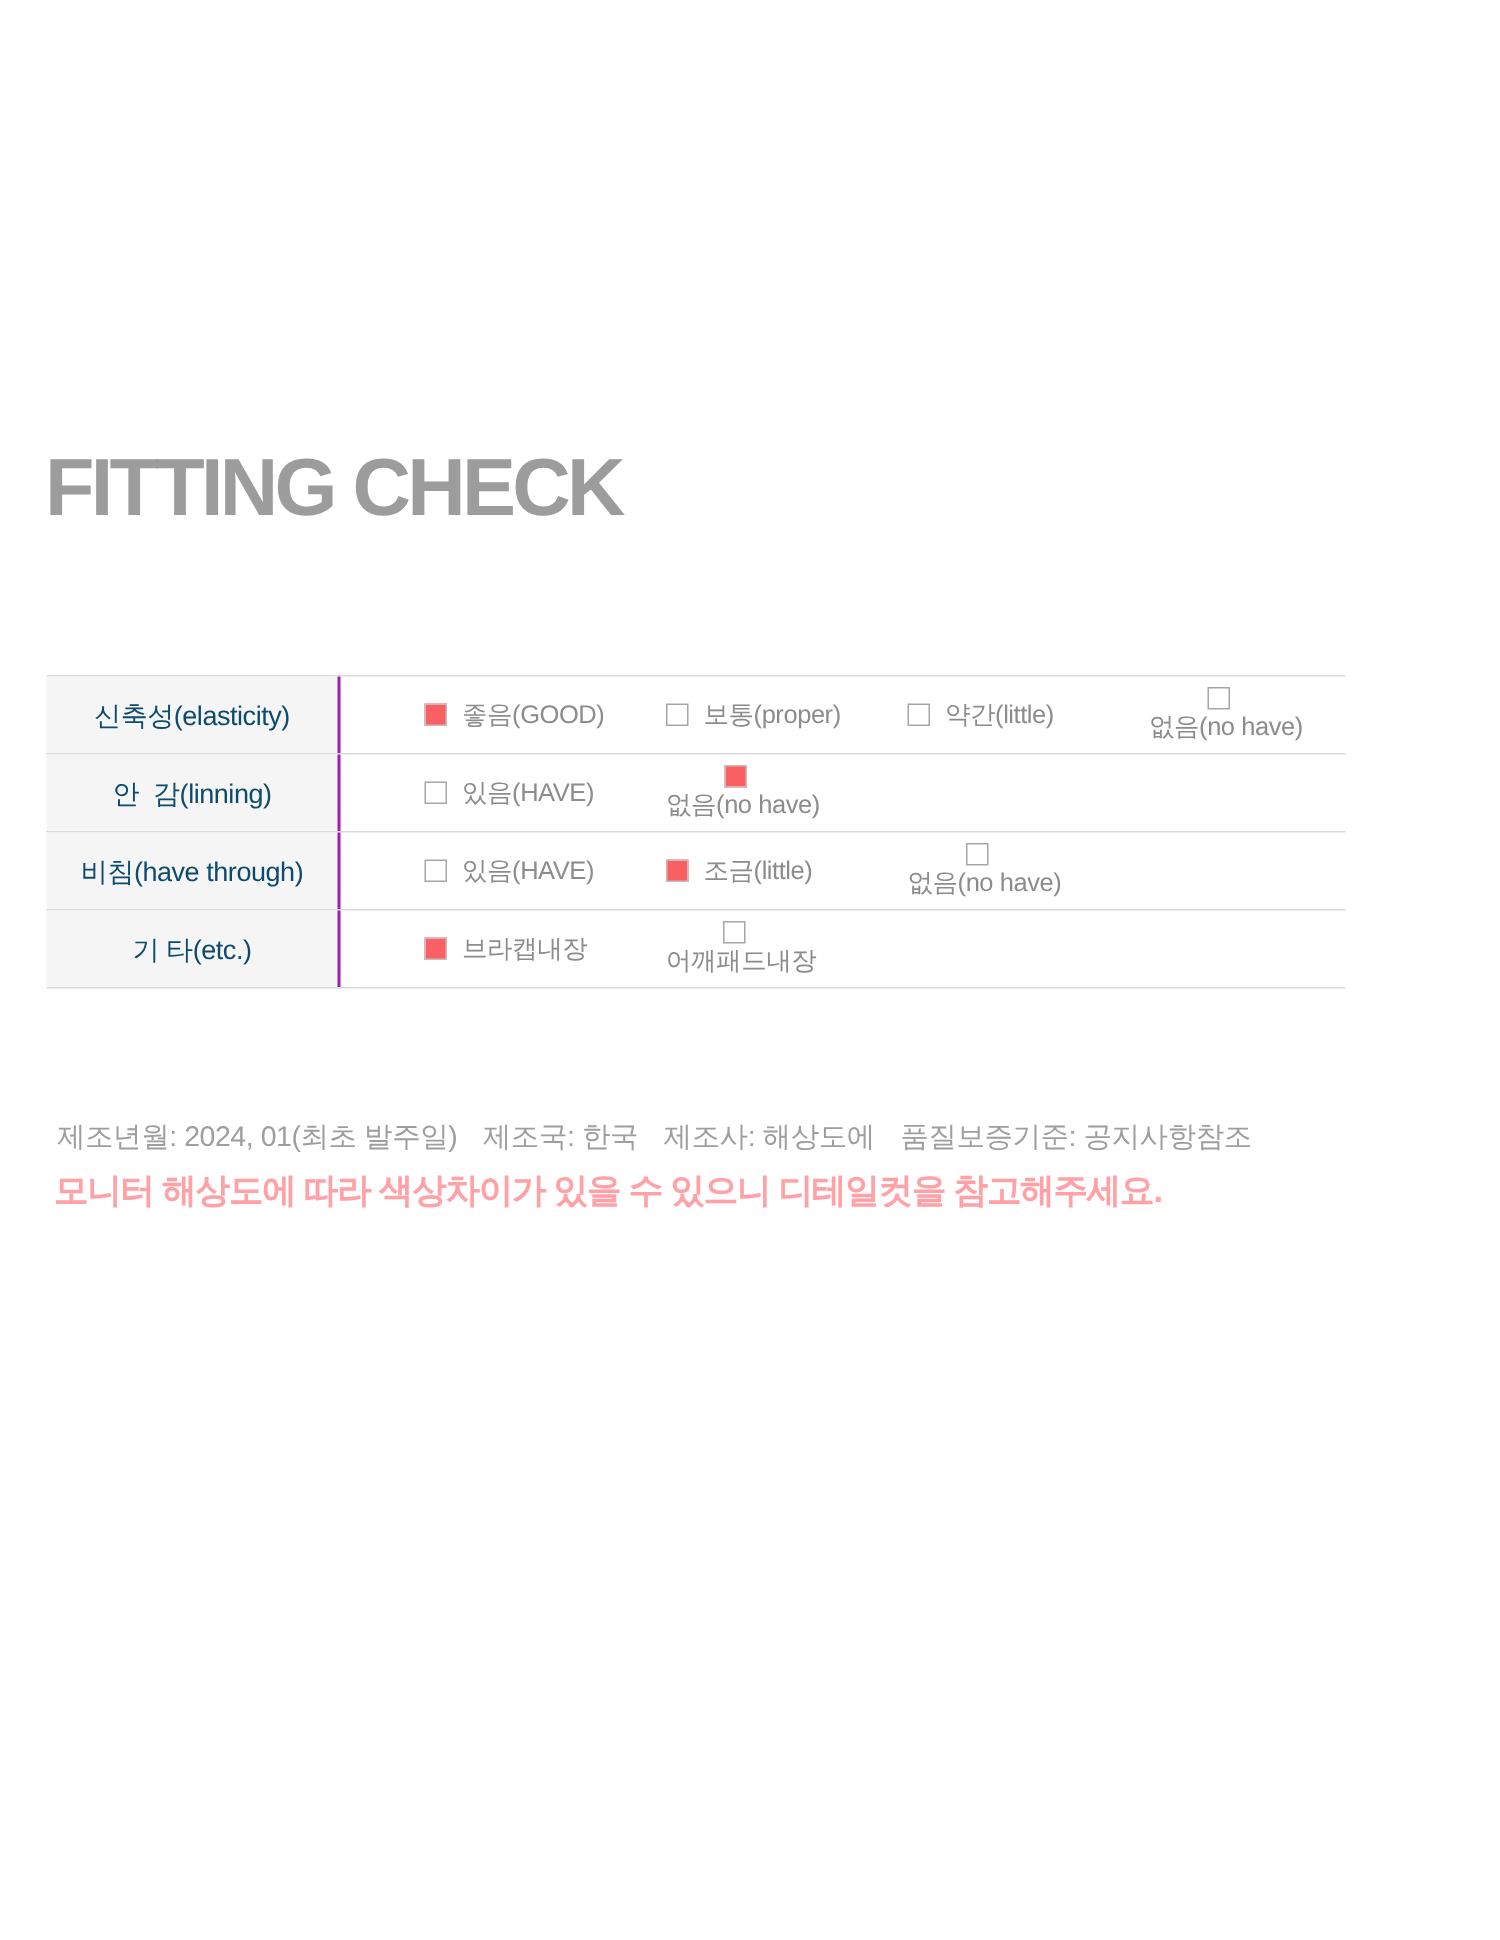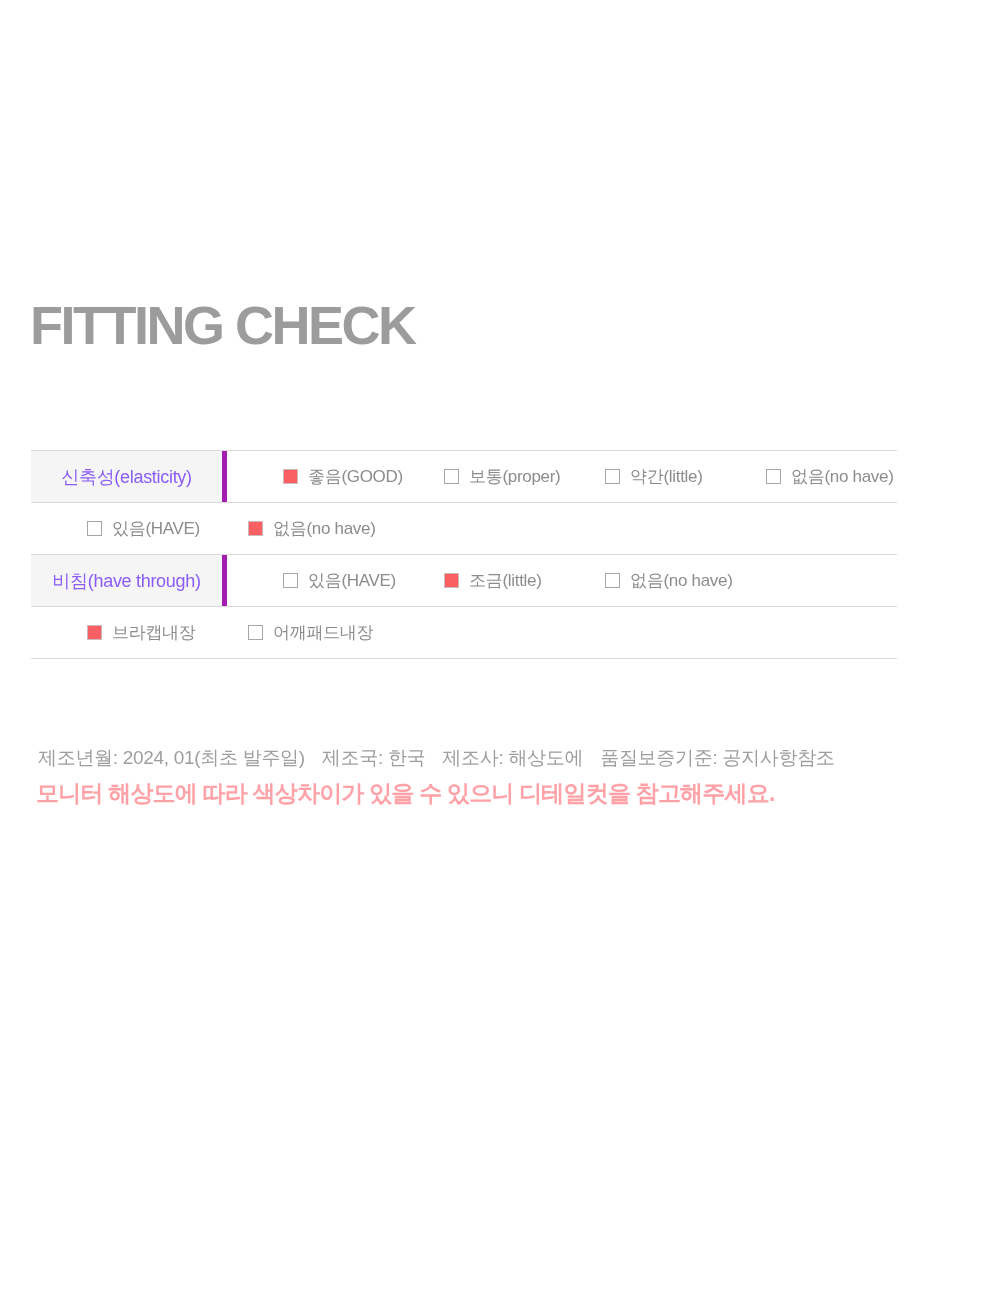--- a/index.html
+++ b/index.html
@@ -22,37 +22,37 @@
     position:absolute; left:31px; top:450px; width:866px;
     border-top:1px solid #dadada;
   }
   .row {
     display:flex; height:52px;
     border-bottom:1px solid #dadada;
   }
   .label-cell {
     width:196px; flex:none;
     background:#f5f5f5;
-    border-right:5px solid #a21caf;
+    border-right:2px solid #a21caf;
     display:flex; align-items:center; justify-content:center;
-    color:#8b5cf6; font-size:18px; letter-spacing:-0.3px;
+    color:#0c4a6e; font-size:18px; letter-spacing:-0.3px;
     white-space:pre;
   }
   .options-cell {
     flex:1; display:flex; align-items:center;
     padding-left:56px;
   }
   .option {
     display:flex; align-items:center;
     width:161px; flex:none;
     color:#8c8c8c; font-size:17px; letter-spacing:-0.3px;
     white-space:pre;
     text-align:right;
   }
-  .option:last-child { width:auto; }
+  .option:last-child { width:auto;flex-direction:column; }
   .cb {
     width:15px; height:15px; flex:none;
     border:1px solid #a6a6a6; background:#ffffff;
     margin-right:10px;
   }
   .cb.checked {
     background:#fa5f64;
     border-color:#ccb9b9;
   }
 
@@ -98,20 +98,21 @@
         </div>
         <div class="option">
           <span class="cb"></span>
           <span>없음(no have)</span>
         </div>
       </div>
     </div>
 
 
     <div class="row">
+      <div class="label-cell">안  감(linning)</div>
       <div class="options-cell">
         <div class="option">
           <span class="cb"></span>
           <span>있음(HAVE)</span>
         </div>
         <div class="option">
           <span class="cb checked"></span>
           <span>없음(no have)</span>
         </div>
       </div>
@@ -129,20 +130,21 @@
           <span>조금(little)</span>
         </div>
         <div class="option">
           <span class="cb"></span>
           <span>없음(no have)</span>
         </div>
       </div>
     </div>
 
     <div class="row">
+      <div class="label-cell">기 타(etc.)</div>
       <div class="options-cell">
         <div class="option">
           <span class="cb checked"></span>
           <span>브라캡내장</span>
         </div>
         <div class="option">
           <span class="cb"></span>
           <span>어깨패드내장</span>
         </div>
       </div>

